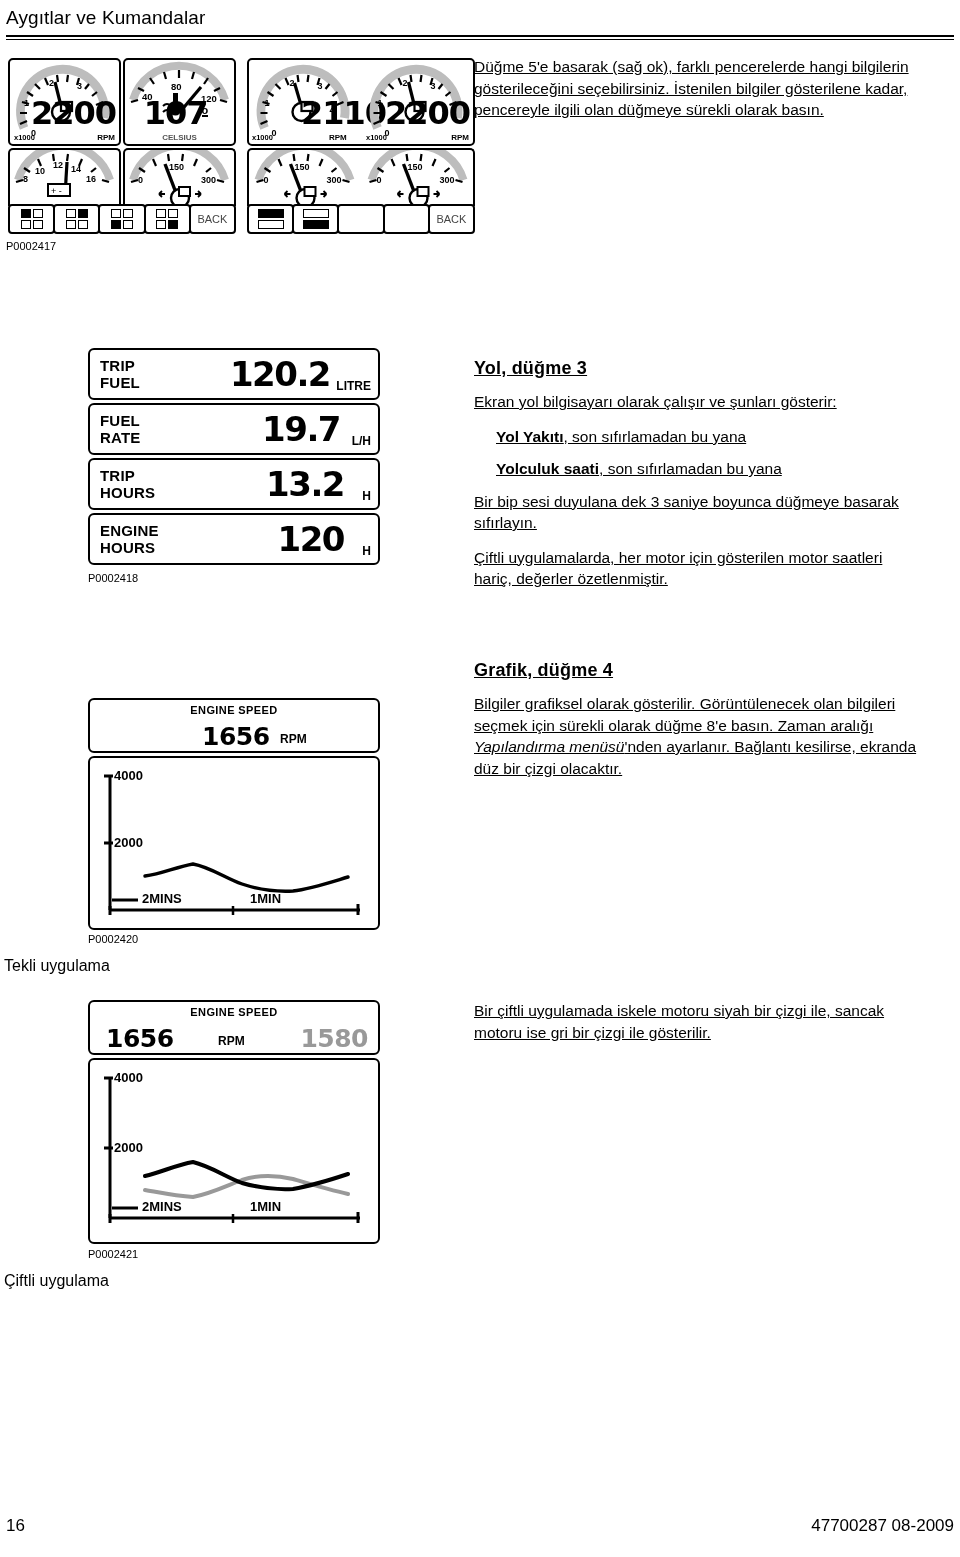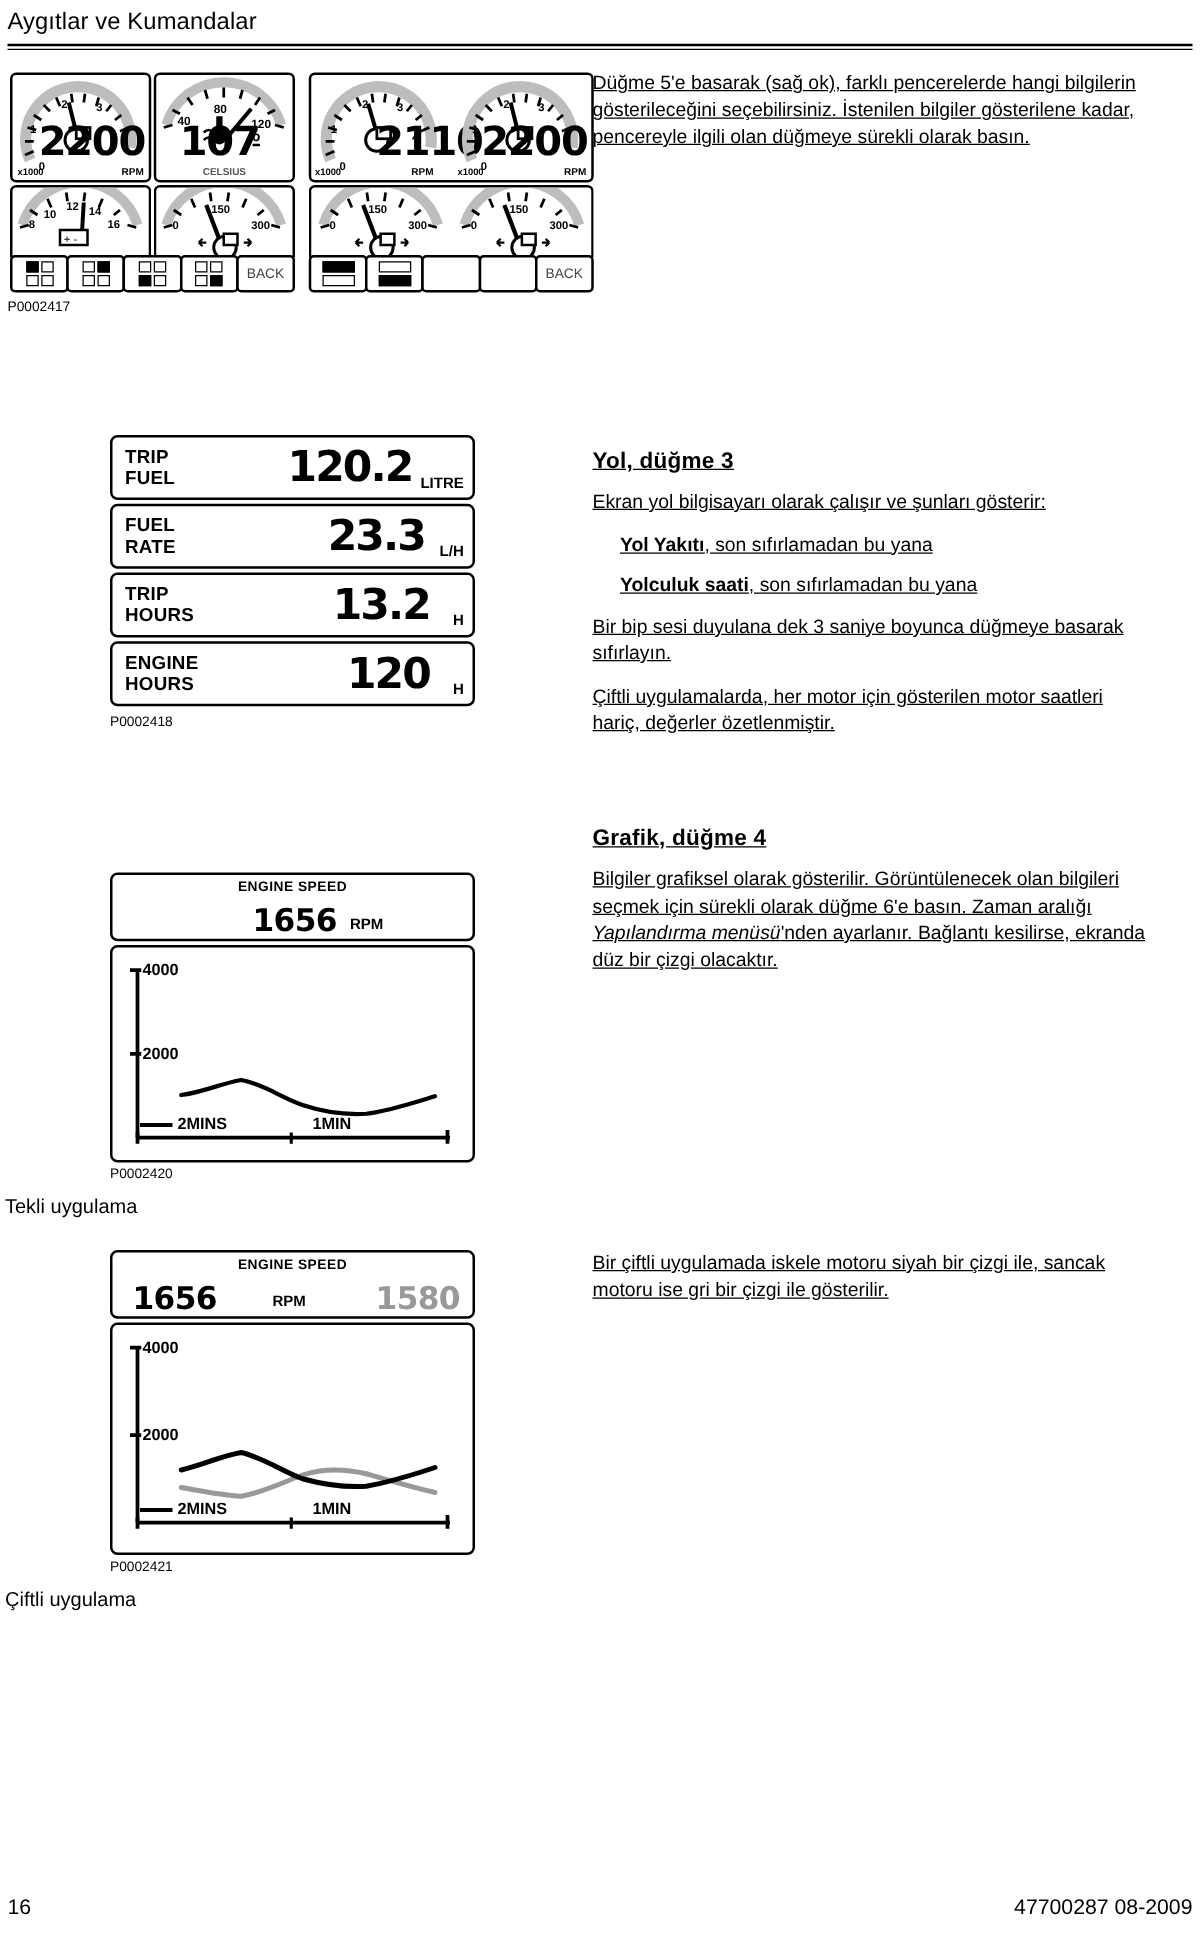--- a/index.html
+++ b/index.html
@@ -377,21 +377,21 @@
       </div>
       <div class="trip-val">120.2</div>
       <div class="trip-unit">LITRE</div>
     </div>
 
     <div class="trip-row" style="left:0;top:55px;width:292px;height:52px;">
       <div class="trip-lbl">
         <span>FUEL</span><br>
         <span>RATE</span>
       </div>
-      <div class="trip-val" style="right:38px;">23.3</div>
+      <div class="trip-val" style="right:38px;">19.7</div>
       <div class="trip-unit">L/H</div>
     </div>
 
     <div class="trip-row" style="left:0;top:110px;width:292px;height:52px;">
       <div class="trip-lbl">
         <span>TRIP</span><br>
         <span>HOURS</span>
       </div>
       <div class="trip-val" style="right:34px;">13.2</div>
       <div class="trip-unit">H</div>
@@ -412,21 +412,21 @@
     <h2 class="h2">Yol, düğme 3</h2>
     <p class="p">Ekran yol bilgisayarı olarak çalışır ve şunları gösterir:</p>
     <p class="bullet"><b>Yol Yakıtı</b><span>, son sıfırlamadan bu yana</span></p>
     <p class="bullet"><b>Yolculuk saati</b><span>, son sıfırlamadan bu yana</span></p>
     <p class="p">Bir bip sesi duyulana dek 3 saniye boyunca düğmeye basarak sıfırlayın.</p>
     <p class="p">Çiftli uygulamalarda, her motor için gösterilen motor saatleri hariç, değerler özetlenmiştir.</p>
   </div>
 
   <div class="rcol" style="top:660px;">
     <h2 class="h2">Grafik, düğme 4</h2>
-    <p class="p"><span>Bilgiler grafiksel olarak gösterilir. Görüntülenecek olan bilgileri seçmek için sürekli olarak düğme 6'e basın. Zaman aralığı </span><span class="ital">Yapılandırma menüsü</span><span>'nden ayarlanır. Bağlantı kesilirse, ekranda düz bir çizgi olacaktır.</span></p>
+    <p class="p"><span>Bilgiler grafiksel olarak gösterilir. Görüntülenecek olan bilgileri seçmek için sürekli olarak düğme 8'e basın. Zaman aralığı </span><span class="ital">Yapılandırma menüsü</span><span>'nden ayarlanır. Bağlantı kesilirse, ekranda düz bir çizgi olacaktır.</span></p>
   </div>
 
   <div class="rcol" style="top:1000px;">
     <p class="p">Bir çiftli uygulamada iskele motoru siyah bir çizgi ile, sancak motoru ise gri bir çizgi ile gösterilir.</p>
   </div>
 
   <div style="position:absolute;left:88px;top:698px;width:292px;height:232px;">
     <div class="g-head" style="left:0;top:0;width:292px;height:55px;">
       <div class="g-title">ENGINE SPEED</div>
       <div class="g-rpmval" style="left:112px;top:22px;">1656</div>

